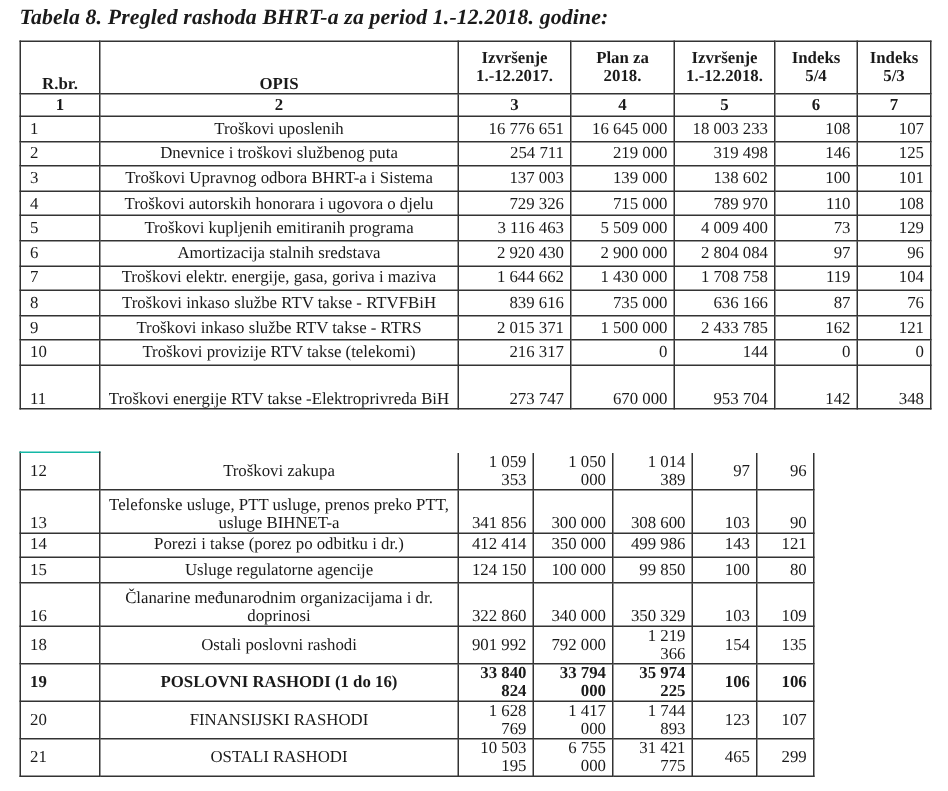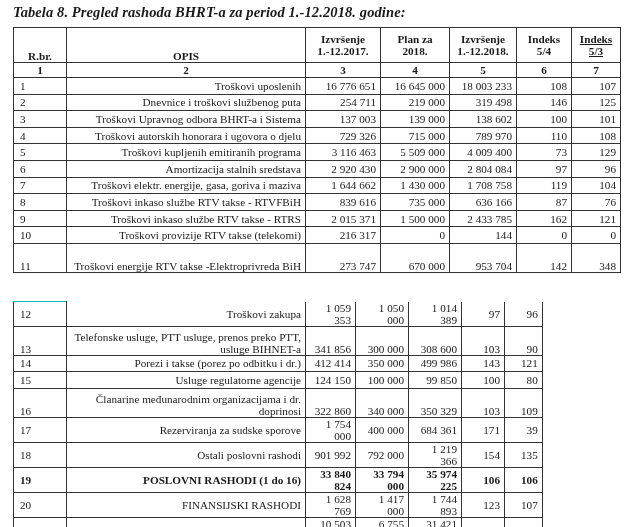--- a/index.html
+++ b/index.html
@@ -10,30 +10,30 @@
     .title {
       position: absolute; left: 13px; top: 4px;
       font-size: 14.5px; font-weight: bold; font-style: italic; letter-spacing: 0.1px;
     }
     table { border-collapse: collapse; position: absolute; font-size: 11.2px; }
     td, th { border: 1px solid #333; padding: 0 4px; line-height: 12px; }
     th { font-weight: bold; text-align: center; }
     #t1 { left: 13px; top: 27px; }
     #t2 { left: 13px; top: 301px; }
     .c-rbr { width: 42px; }
-    .c-opis { width: 230px; text-align: right; }
+    .c-opis { width: 230px; text-align: center; }
     .c-num { text-align: right; }
     .c-idx { text-align: right; padding-left: 16px; }
     #t1 .w-rbr { width: 38px; }
     #t1 .w-opis { width: 220px; }
     #t1 .w-3 { width: 66px; }
     #t1 .w-4 { width: 60px; }
     #t1 .w-5 { width: 58px; }
     #t1 .w-6 { width: 46px; margin-left: 44px; }
-    #t1 .w-7 { width: 40px; text-decoration: underline; }
+    #t1 .w-7 { width: 40px; }
     #t1 .hdr td, #t1 .hdr th { height: 34px; }
     #t1 .num-row th { height: 14px; }
     #t1 .row td { height: 15.6px; }
     #t1 .row.tall td { height: 28px; vertical-align: bottom; }
     #t2 .w-rbr { width: 38px; }
     #t2 .w-opis { width: 220px; }
     #t2 .w-3 { width: 50px; }
     #t2 .w-4 { width: 53px; }
     #t2 .w-5 { width: 53px; }
     #t2 .w-6 { width: 43px; }
@@ -224,29 +224,20 @@
       <tr class="row tall">
         <td class="c-rbr">16</td>
         <td class="c-opis">Članarine međunarodnim organizacijama i dr. doprinosi</td>
         <td class="c-num">322 860</td>
         <td class="c-num">340 000</td>
         <td class="c-num">350 329</td>
         <td class="c-idx">103</td>
         <td class="c-idx">109</td>
       </tr>
       <tr class="row">
-        <td class="c-rbr">17</td>
-        <td class="c-opis">Rezerviranja za sudske sporove</td>
-        <td class="c-num">1 754 000</td>
-        <td class="c-num">400 000</td>
-        <td class="c-num">684 361</td>
-        <td class="c-idx">171</td>
-        <td class="c-idx">39</td>
-      </tr>
-      <tr class="row">
         <td class="c-rbr">18</td>
         <td class="c-opis">Ostali poslovni rashodi</td>
         <td class="c-num">901 992</td>
         <td class="c-num">792 000</td>
         <td class="c-num">1 219 366</td>
         <td class="c-idx">154</td>
         <td class="c-idx">135</td>
       </tr>
       <tr class="row bold">
         <td class="c-rbr">19</td>

